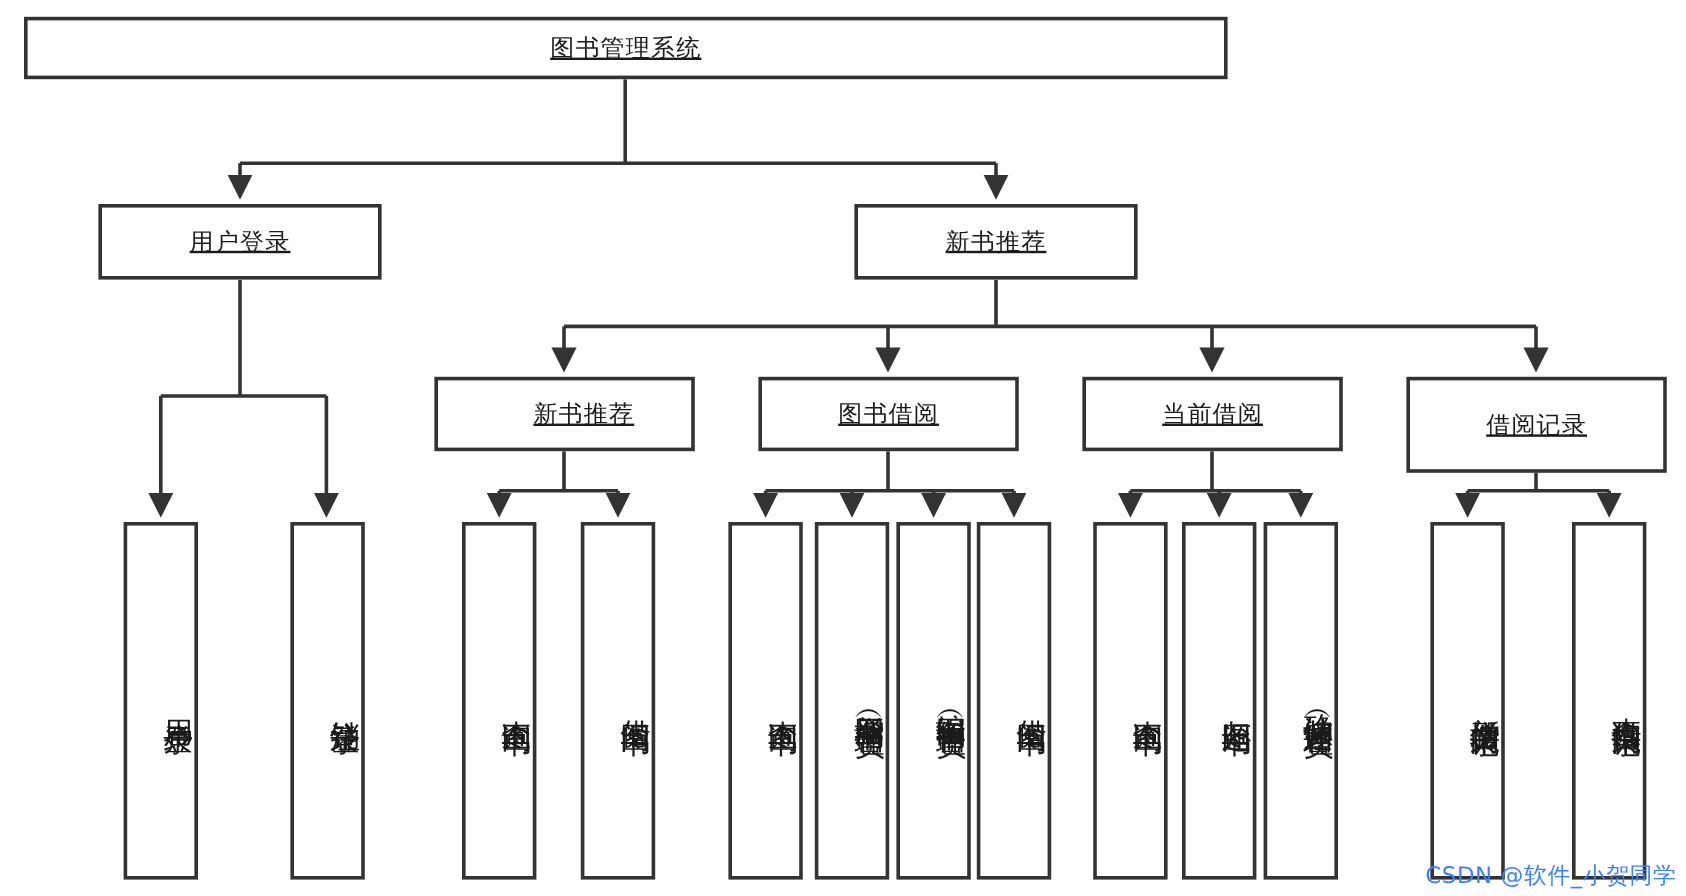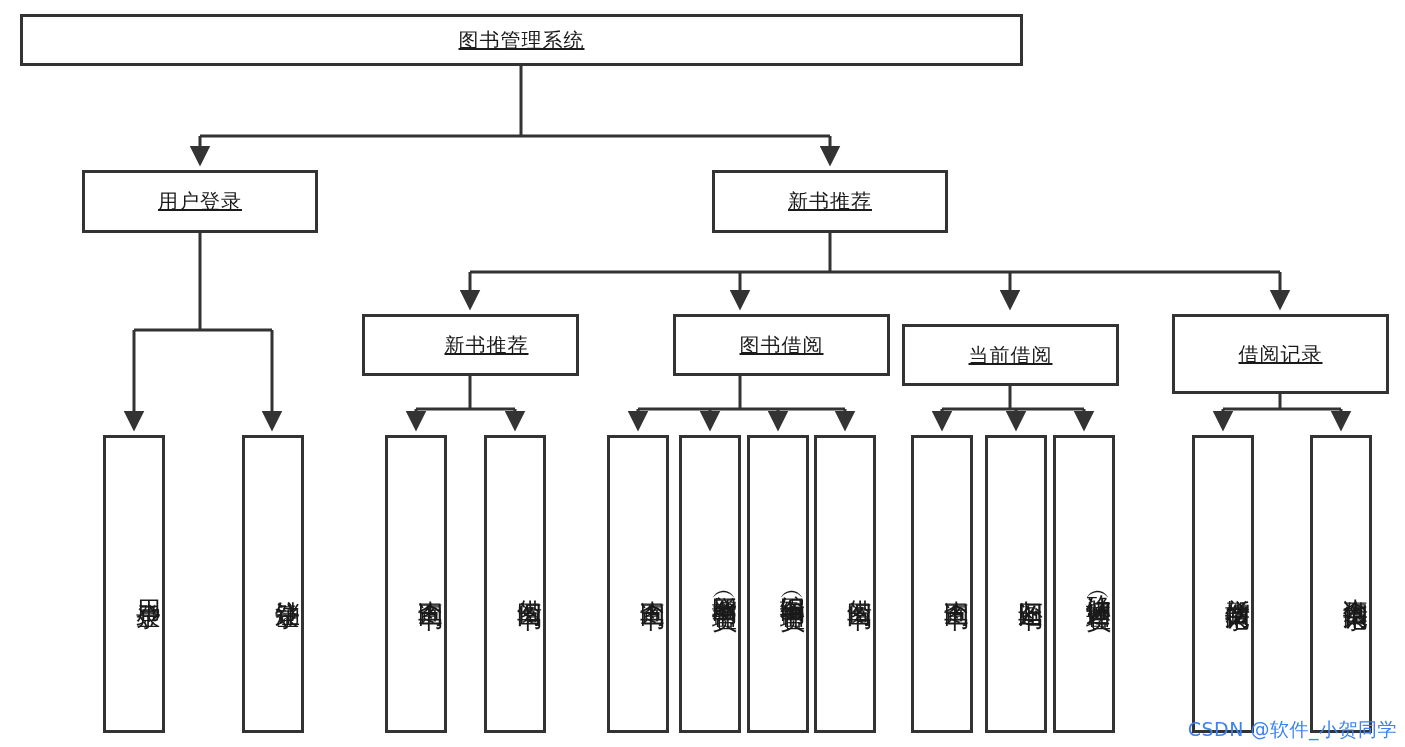--- a/index.html
+++ b/index.html
@@ -129,24 +129,24 @@
   <div class="node h" style="left:82px; top:170px; width:236px; height:63px;">
     <span>用户登录</span>
   </div>
   <div class="node h" style="left:712px; top:170px; width:236px; height:63px;">
     <span>新书推荐</span>
   </div>
 
   <div class="node h" style="left:362px; top:314px; width:217px; height:62px;padding-left:32px;">
     <span>新书推荐</span>
   </div>
-  <div class="node h" style="left:632px; top:314px; width:217px; height:62px;margin-left:41px;">
+  <div class="node h" style="left:632px; top:314px; width:217px; height:62px;">
     <span>图书借阅</span>
   </div>
-  <div class="node h" style="left:902px; top:324px; width:217px; height:62px;">
+  <div class="node h" style="left:902px; top:314px; width:217px; height:62px;">
     <span>当前借阅</span>
   </div>
   <div class="node h" style="left:1172px; top:314px; width:217px; height:80px;">
     <span>借阅记录</span>
   </div>
 
   <div class="node v" style="left:103px; top:435px; width:62px; height:298px;">
     <span class="vtext">用户登录</span>
   </div>
   <div class="node v" style="left:242px; top:435px; width:62px; height:298px;">

